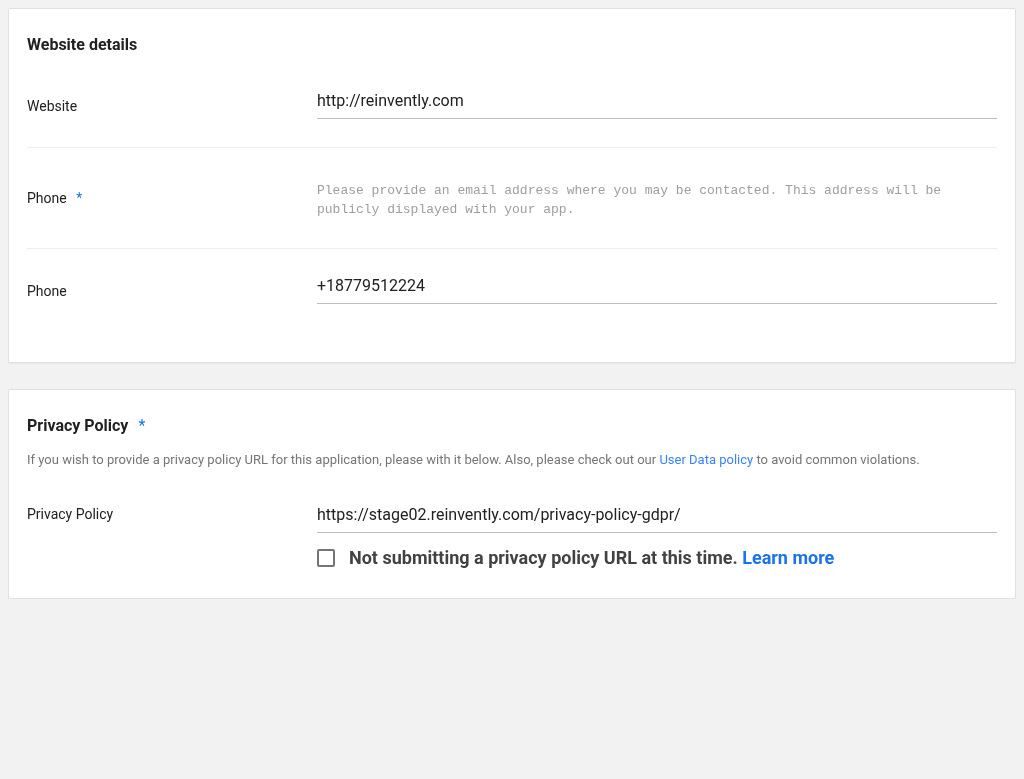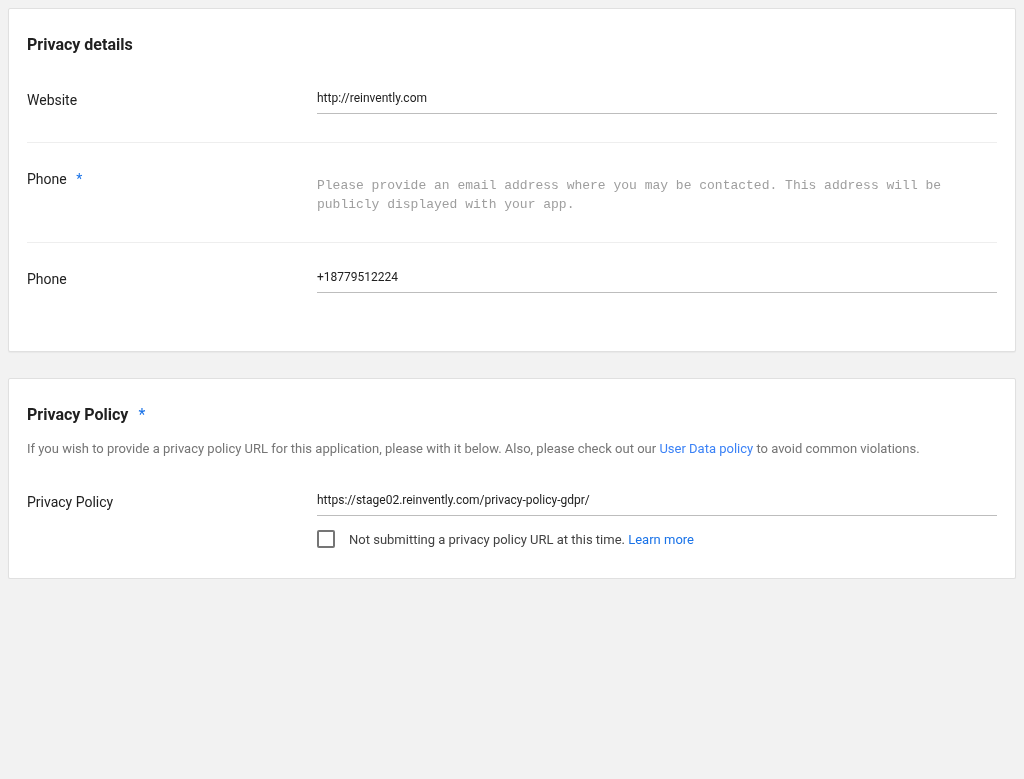--- a/index.html
+++ b/index.html
@@ -40,39 +40,40 @@
     font-size: 13px;
     line-height: 1.4;
     margin-top: -14px;
     margin-bottom: 26px;
   }
   .section-desc a { color: #3b82f6; text-decoration: none; }
   .row {
     display: flex;
     padding: 24px 0 28px 0;
     border-top: 1px solid #eee;
+    align-items: center;
   }
   .row.first { border-top: none; padding-top: 4px; }
   .row-label {
     width: 290px;
     flex: 0 0 290px;
     color: #212121;
     font-size: 14px;
     padding-top: 4px;
   }
   .row-label .req-star { color: #1a73e8; }
   .row-field {
     flex: 1;
     min-width: 0;
   }
   .text-input {
     width: 100%;
     border: none;
     border-bottom: 1px solid #bdbdbd;
-    font-size: 12px;
+    font-size: 16px;
     line-height: 1.4;
     padding: 2px 0 6px 0;
     font-family: inherit;
     color: #212121;
     background: transparent;
     outline: none;
   }
   .hint {
     color: #9e9e9e;
     font-size: 13px;
@@ -89,35 +90,36 @@
   .cb {
     width: 18px; height: 18px;
     border: 2px solid #757575;
     border-radius: 2px;
     display: inline-block;
     cursor: pointer;
     flex: 0 0 18px;
   }
   .cb-label {
     color: #424242;
-    font-size: 13px;
+    font-size: 18px;
+    font-weight: bold;
   }
   .cb-label a { color: #1a73e8; text-decoration: none; }
   .priv-row {
     display: flex;
     padding-top: 6px;
   }
 </style>
 </head>
 <body>
 
 <div class="page">
 
   <div class="card">
-    <div class="section-title">Privacy details</div>
+    <div class="section-title">Website details</div>
 
     <div class="row first">
       <div class="row-label">Website</div>
       <div class="row-field">
         <input class="text-input" type="text" value="http://reinvently.com" style="">
       </div>
     </div>
 
     <div class="row">
       <div class="row-label">

